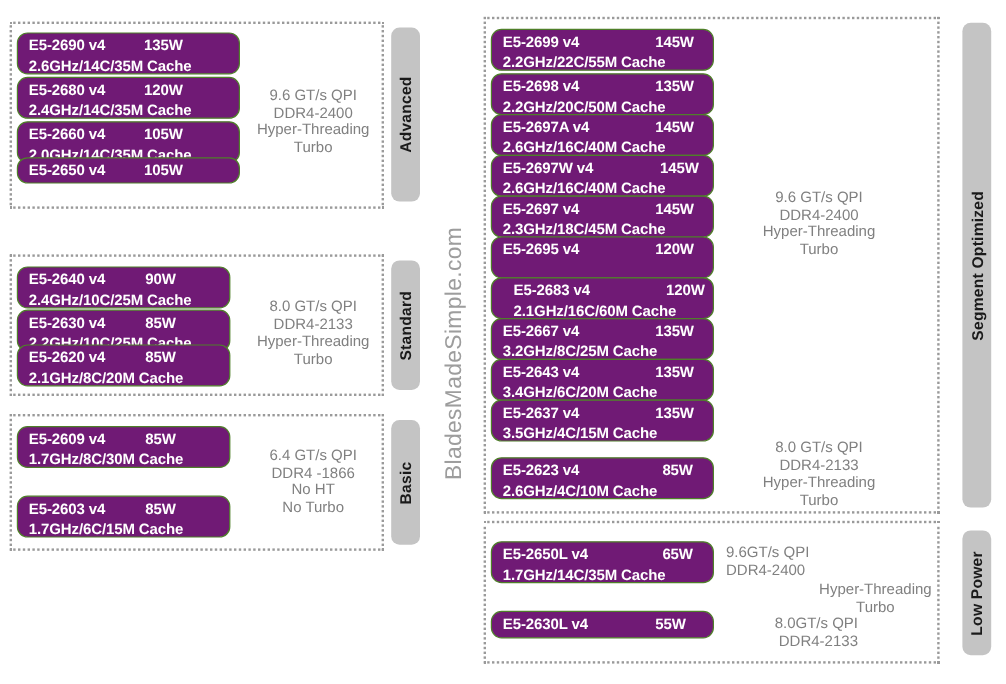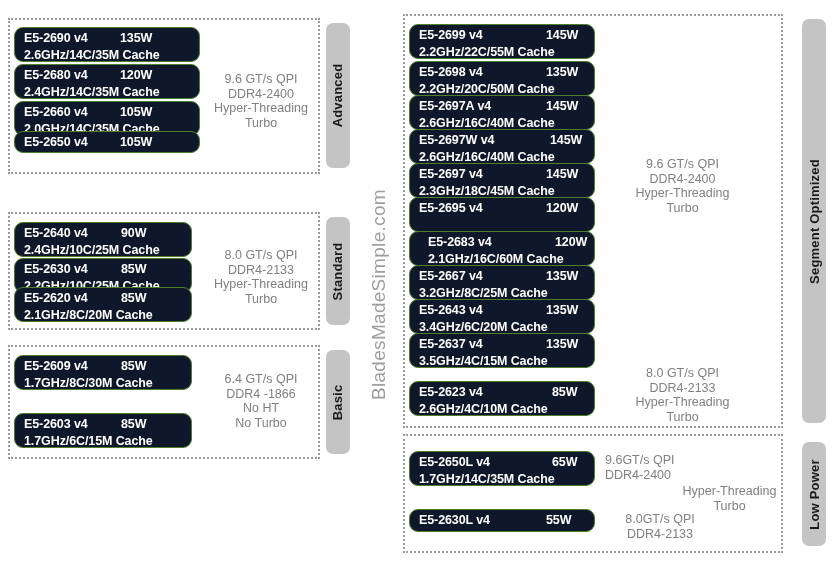--- a/index.html
+++ b/index.html
@@ -21,21 +21,21 @@
     position: absolute;
     border: 2px dotted #9a9a9a;
     box-sizing: border-box;
     background: #ffffff;
   }
 
   
   .cpu {
     position: absolute;
     box-sizing: border-box;
-    background: #0f172a;
+    background: #701a75;
     border: 1.5px solid #4f7f2a;
     border-radius: 9px;
     color: #ffffff;
     padding: 3px 0 0 9px;
     overflow: hidden;
   }
   .cpu-line1 {
     position: relative;
     height: 16px;
     font-size: 12.5px;
@@ -326,21 +326,21 @@
   <div class="cpu-line1">
     <span class="cpu-model">E5-2630L v4</span>
     <span class="cpu-tdp" style="left:127px;">55W</span>
   </div>
   <div class="cpu-line2">1.8GHz/10C/25M Cache</div>
 </div>
 
 <div class="spec" style="left:605px; top:453px; width:110px; text-align:left;">9.6GT/s QPI
 DDR4-2400</div>
 
-<div class="spec" style="left:605px; top:512px; width:110px; text-align:center;">8.0GT/s QPI
+<div class="spec" style="left:605px; top:512px; width:110px; text-align:right;">8.0GT/s QPI
 DDR4-2133</div>
 
 <div class="spec" style="left:672px; top:484px; width:115px;">Hyper-Threading
 Turbo</div>
 
 <div class="tab" style="left:802px; top:442px; width:24px; height:104px;">
   <span>Low Power</span>
 </div>
 
 </body></html>

